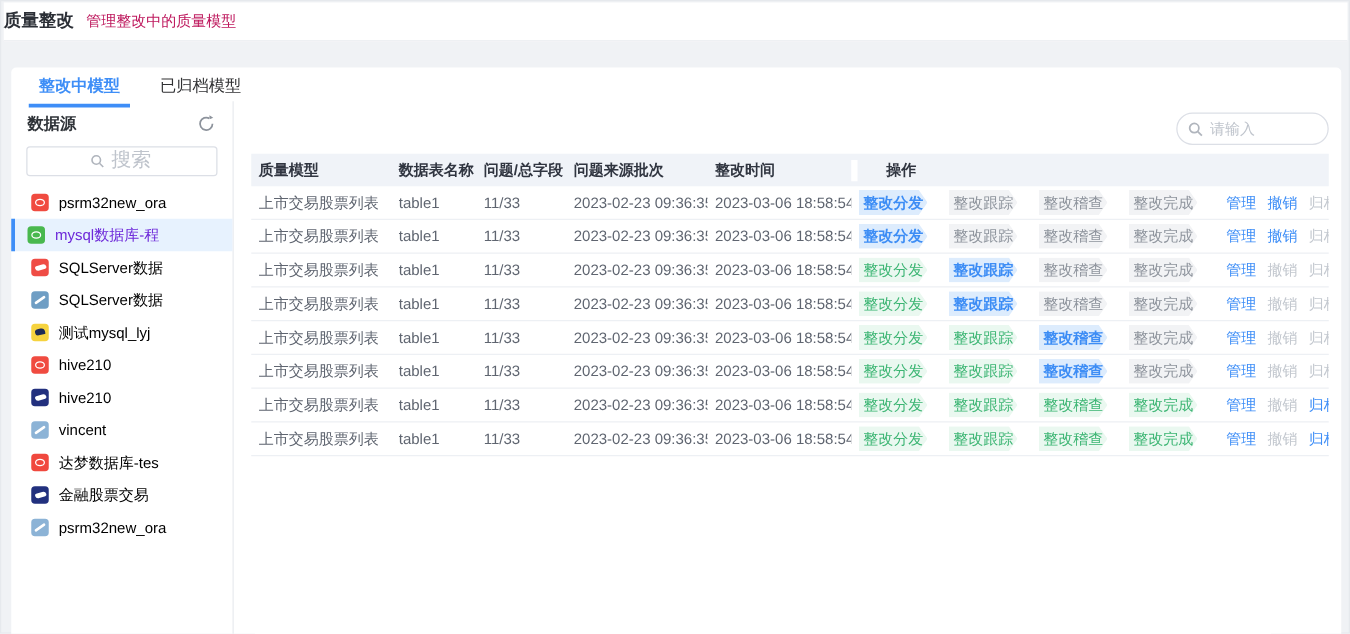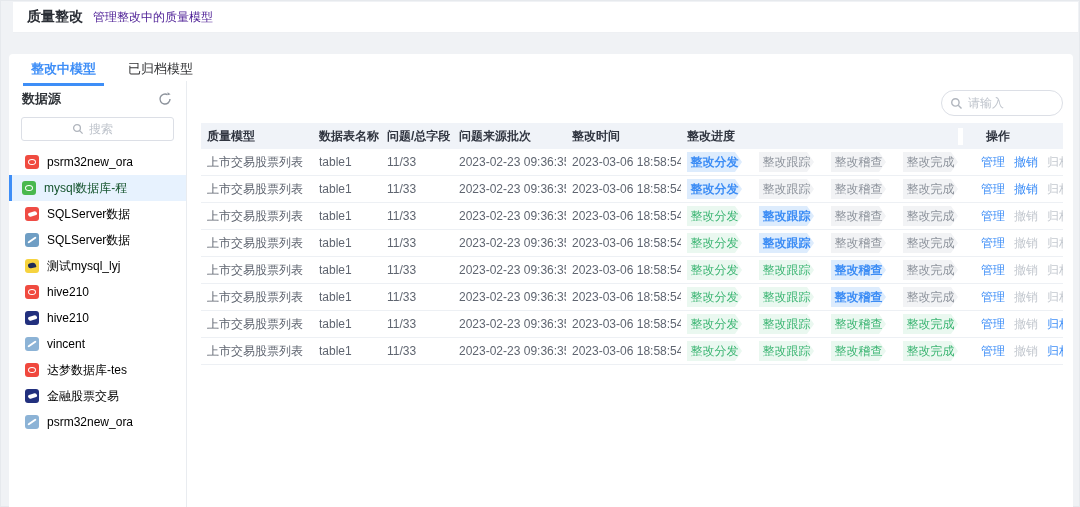--- a/index.html
+++ b/index.html
@@ -1,45 +1,45 @@
 <!DOCTYPE html>
 <html><head>
 <meta charset="utf-8">
 <style>
   * { margin:0; padding:0; box-sizing:border-box; }
   html,body { width:1080px; height:507px; overflow:hidden; }
   body { font-family:"Liberation Sans","DejaVu Sans",sans-serif; background:#f0f2f5; position:relative; }
   .screen { position:absolute; inset:0; border:1px solid #e6e9ed; }
 
   
-  .page-header { position:absolute; left:12px; right:1px; top:1px; height:31px; background:#fff;
-    border-bottom:1px solid #eef0f3; display:flex; align-items:center; padding-left:14px; gap:10px; }
+  .page-header { position:absolute; left:2px; right:1px; top:1px; height:31px; background:#fff;
+    border-bottom:1px solid #eef0f3; display:flex; align-items:center; gap:10px; }
   .page-title { font-size:14px; font-weight:bold; color:#2b2f36; }
-  .page-subtitle { font-size:12px; color:#4c1d95; }
+  .page-subtitle { font-size:12px; color:#be185d; }
 
   
   .panel { position:absolute; left:8px; top:37px; width:1064px; height:466px; background:#fff; border-radius:4px;margin-top:16px; }
 
   
   .tabs { display:flex; padding-left:14px; height:26px; align-items:flex-start; }
   .tab { font-size:13px; color:#303133; padding:6px 8px 5px; margin-right:16px; cursor:pointer; border-bottom:3px solid transparent; }
   .tab.active { color:#3e8ef7; font-weight:bold; border-bottom-color:#3e8ef7; }
 
   
   .sidebar { position:absolute; left:0; top:27px; bottom:0; width:178px; border-right:1px solid #e9ecf0; }
   .sidebar-header { display:flex; align-items:center; justify-content:space-between; padding:9px 13px 6px; }
   .sidebar-title { font-size:13px; font-weight:bold; color:#2f3338; }
   .refresh-btn { width:16px; height:16px; cursor:pointer; color:#8d939c; }
   .side-search { margin:3px 12px 0; height:24px; border:1px solid #dcdfe6; border-radius:3px;
     display:flex; align-items:center; justify-content:center; gap:5px; color:#bfc4cc; }
-  .side-search input { border:none; outline:none; width:34px; font-size:12px; color:#606266; }
+  .side-search input { border:none; outline:none; width:34px; font-size:16px; color:#606266; }
   .side-search input::placeholder { color:#bfc4cc; }
   .side-list { margin-top:8px; }
   .side-item { height:26px; display:flex; align-items:center; gap:8px; padding:0 13px; font-size:12px; color:#000000; cursor:pointer; border-left:3px solid transparent; }
-  .side-item.selected { background:#e7f2fe; color:#14532d; border-left-color:#3e8ef7; padding-left:10px;align-items:center; }
+  .side-item.selected { background:#e7f2fe; color:#6d28d9; border-left-color:#3e8ef7; padding-left:10px;align-items:center; }
   .ds-icon { width:14px; height:14px; border-radius:3px; flex:none; position:relative; overflow:hidden; }
   .ds-icon.ring::after { content:""; position:absolute; left:3px; top:4px; width:6px; height:4px; border:1.5px solid #fff; border-radius:50%; }
   .ds-icon.slash::after { content:""; position:absolute; left:2px; top:6px; width:10px; height:2px; background:#fff; transform:rotate(-35deg); border-radius:1px; }
   .ds-icon.wave::after { content:""; position:absolute; left:2.5px; top:5px; width:9px; height:3.5px; background:#fff; border-radius:2px 4px 2px 4px; transform:rotate(-18deg); }
   .ds-icon.blob::after { content:""; position:absolute; left:3px; top:4px; width:8px; height:5px; background:#1d2a56; border-radius:4px 5px 1px 4px; transform:rotate(-12deg); }
 
   
   .content { position:absolute; left:179px; right:0; top:27px; bottom:0; padding:0 10px 0 13px; }
   .toolbar { display:flex; justify-content:flex-end; padding:9px 0 7px; }
   .search-box { width:122px; height:26px; border:1px solid #dcdfe6; border-radius:13px; display:flex; align-items:center; padding:0 8px; gap:5px; color:#b8bdc6; }
@@ -165,21 +165,20 @@
         </div>
       </div>
 
       <div class="table">
         <div class="tr thead" id="thead">
             <div class="th c0">质量模型</div>
             <div class="th c1">数据表名称</div>
             <div class="th c2">问题/总字段</div>
             <div class="th c3">问题来源批次</div>
             <div class="th c4">整改时间</div>
-            <div class="th c5">整改进度</div>
             <div class="th c6">操作</div>
           </div>
         <div id="tbody">
             <div class="tr row">
               <div class="td c0">上市交易股票列表</div>
               <div class="td c1">table1</div>
               <div class="td c2">11/33</div>
               <div class="td c3">2023-02-23 09:36:35</div>
               <div class="td c4">2023-03-06 18:58:54</div>
               <div class="td c5">

